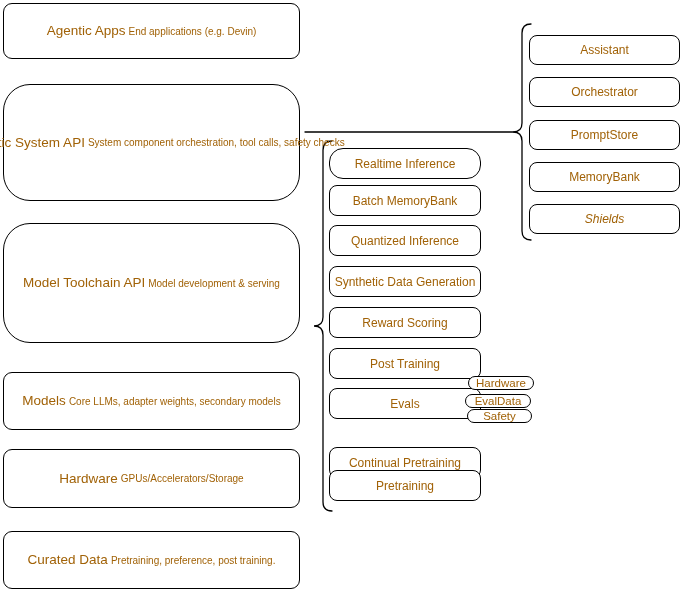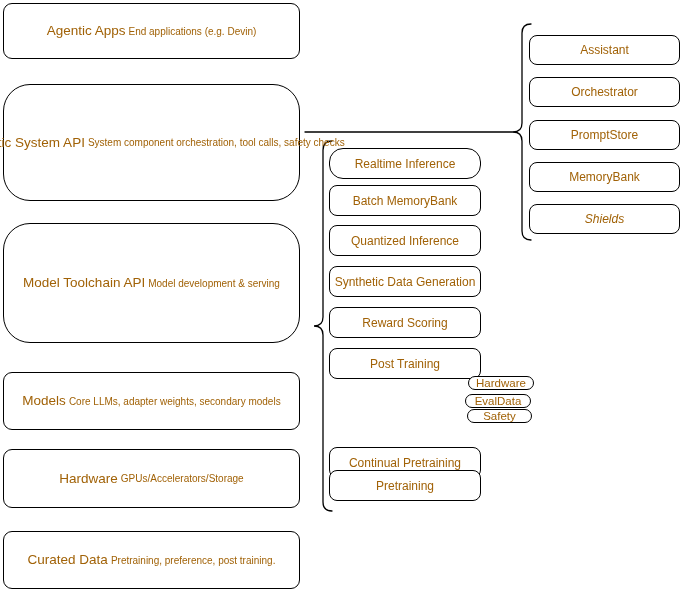--- a/index.html
+++ b/index.html
@@ -117,20 +117,21 @@
     <div class="title">Curated Data</div>
     <div class="subtitle">Pretraining, preference, post training.</div>
   </div>
 
   <div class="node mid-box" style="top:148px;border-radius:14px;">Realtime Inference</div>
   <div class="node mid-box" style="top:185px;">Batch MemoryBank</div>
   <div class="node mid-box" style="top:225px;">Quantized Inference</div>
   <div class="node mid-box" style="top:266px;">Synthetic Data Generation</div>
   <div class="node mid-box" style="top:307px;">Reward Scoring</div>
   <div class="node mid-box" style="top:348px;">Post Training</div>
+  <div class="node mid-box" style="top:388px;">Evals</div>
   <div class="node mid-box" style="top:447px;">Continual Pretraining</div>
   <div class="node mid-box" style="top:470px;">Pretraining</div>
 
   <div class="node pill" style="left:468px; top:376px; width:66px;">Hardware</div>
   <div class="node pill" style="left:465px; top:394px; width:66px;">EvalData</div>
   <div class="node pill" style="left:467px; top:409px; width:65px;">Safety</div>
 
   <div class="node right-box" style="top:35px;">Assistant</div>
   <div class="node right-box" style="top:77px;">Orchestrator</div>
   <div class="node right-box" style="top:120px;">PromptStore</div>

